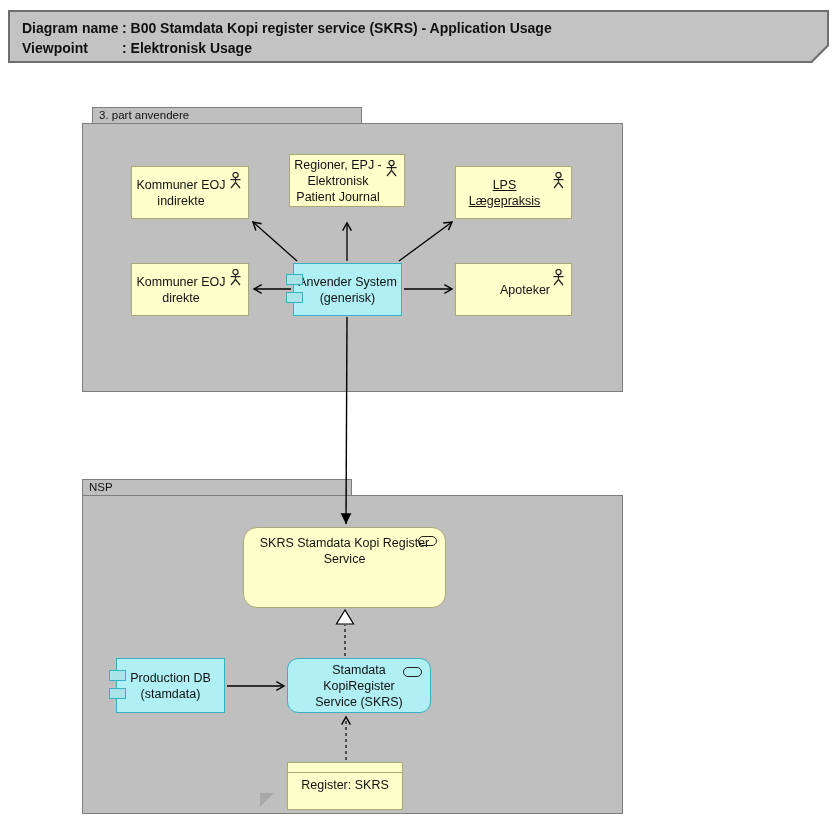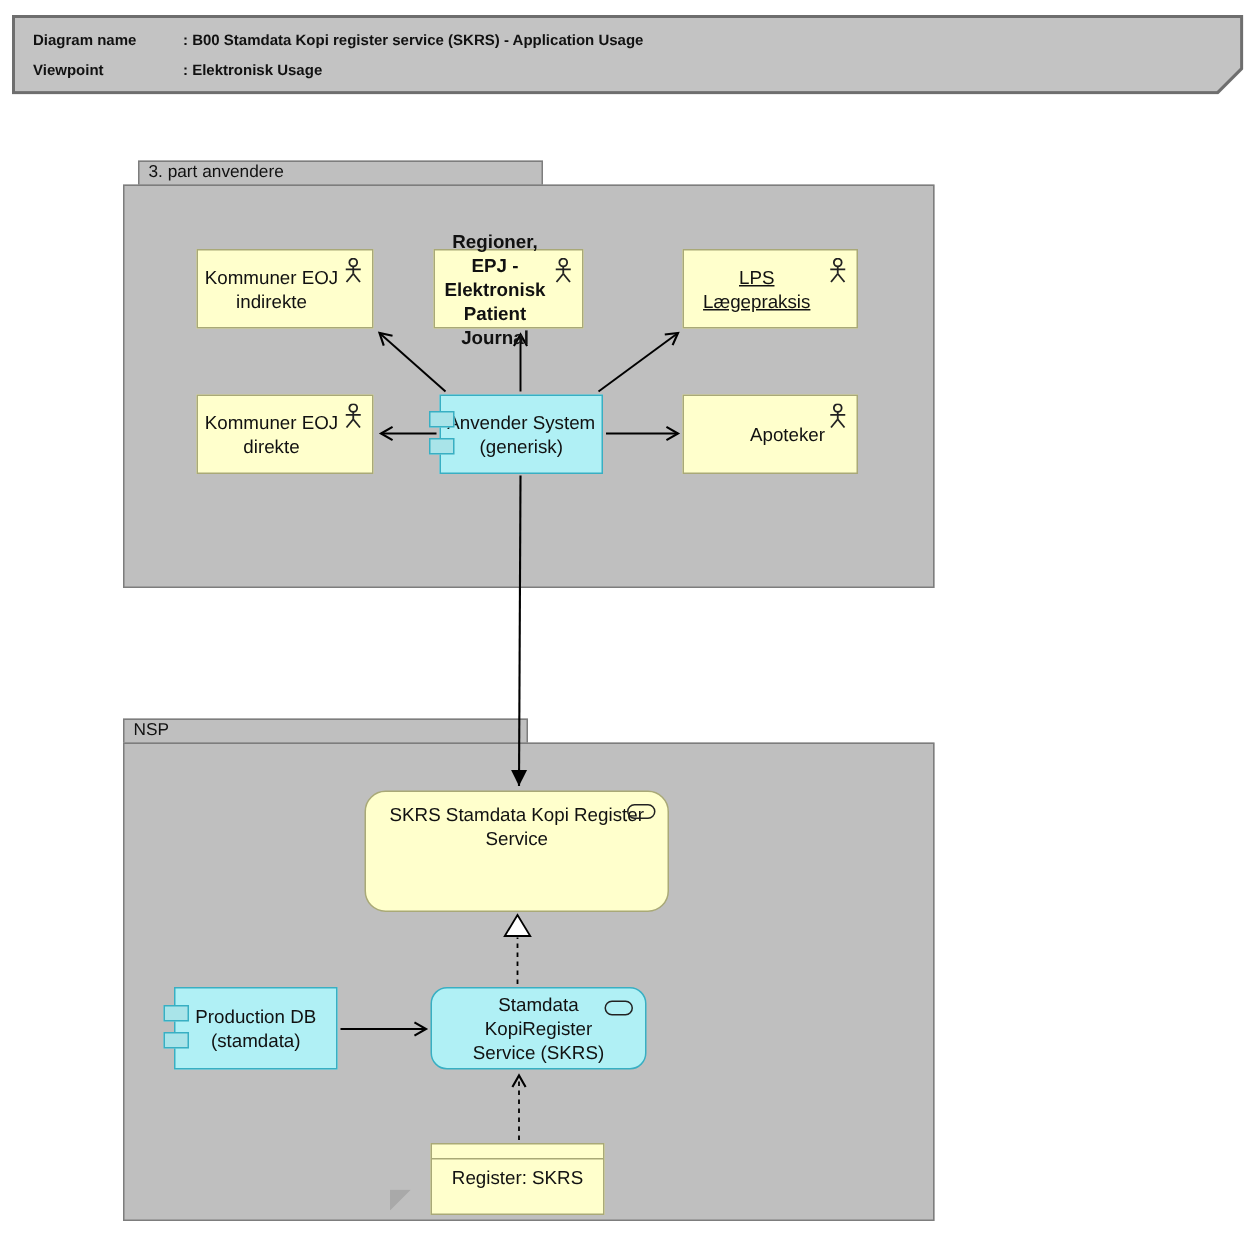--- a/index.html
+++ b/index.html
@@ -5,21 +5,21 @@
   html,body{margin:0;padding:0;background:#ffffff;}
   #canvas{position:relative;width:837px;height:825px;background:#ffffff;
           font-family:"Liberation Sans",sans-serif;color:#111;overflow:hidden;}
 
   
   .title-outer{position:absolute;left:8px;top:10px;width:821px;height:53px;background:#6e6e6e;
     clip-path:polygon(0 0,100% 0,100% calc(100% - 17px),calc(100% - 17px) 100%,0 100%);}
   .title-inner{position:absolute;left:2px;top:2px;width:817px;height:49px;background:#c3c3c3;
     clip-path:polygon(0 0,100% 0,100% calc(100% - 16px),calc(100% - 16px) 100%,0 100%);
     padding:6px 0 0 12px;box-sizing:border-box;}
-  .title-row{display:flex;font-weight:bold;font-size:10px;line-height:20px;white-space:pre;}
+  .title-row{display:flex;font-weight:bold;font-size:14px;line-height:20px;white-space:pre;}
   .title-label{display:inline-block;width:100px;}
 
   
   .grp-tab{position:absolute;background:#bfbfbf;border:1px solid #7d7d7d;box-sizing:border-box;
     font-size:11.5px;line-height:15px;padding-left:6px;color:#111;}
   .grp-body{position:absolute;background:#bfbfbf;border:1px solid #7d7d7d;box-sizing:border-box;}
 
   
   .node{position:absolute;box-sizing:border-box;display:flex;align-items:center;justify-content:center;
     text-align:center;font-size:12.5px;line-height:1.28;white-space:pre-line;}
@@ -100,21 +100,21 @@
 indirekte</span>
     <svg class="actor-ic" viewBox="0 0 13 17">
       <circle cx="6.5" cy="3" r="2.6" fill="none" stroke="#222" stroke-width="1.2"></circle>
       <line x1="6.5" y1="5.6" x2="6.5" y2="10.5" stroke="#222" stroke-width="1.2"></line>
       <line x1="1.5" y1="7.6" x2="11.5" y2="7.6" stroke="#222" stroke-width="1.2"></line>
       <line x1="6.5" y1="10.5" x2="2" y2="16" stroke="#222" stroke-width="1.2"></line>
       <line x1="6.5" y1="10.5" x2="11" y2="16" stroke="#222" stroke-width="1.2"></line>
     </svg>
   </div>
 
-  <div class="node actor" style="left:289px;top:166px;width:100px;height:53px;font-weight:bold;">
+  <div class="node actor" style="left:289px;top:154px;width:116px;height:53px;">
     <span>Regioner, EPJ -
 Elektronisk
 Patient Journal</span>
     <svg class="actor-ic" viewBox="0 0 13 17">
       <circle cx="6.5" cy="3" r="2.6" fill="none" stroke="#222" stroke-width="1.2"></circle>
       <line x1="6.5" y1="5.6" x2="6.5" y2="10.5" stroke="#222" stroke-width="1.2"></line>
       <line x1="1.5" y1="7.6" x2="11.5" y2="7.6" stroke="#222" stroke-width="1.2"></line>
       <line x1="6.5" y1="10.5" x2="2" y2="16" stroke="#222" stroke-width="1.2"></line>
       <line x1="6.5" y1="10.5" x2="11" y2="16" stroke="#222" stroke-width="1.2"></line>
     </svg>

